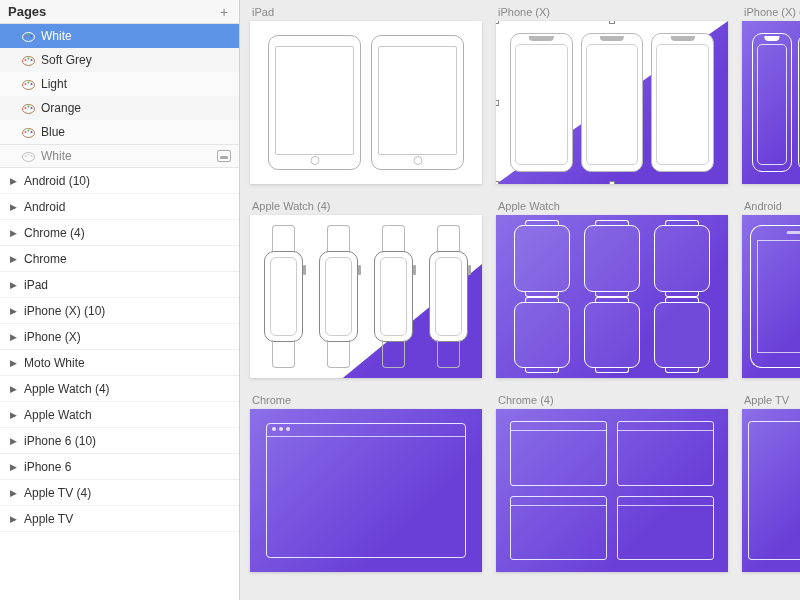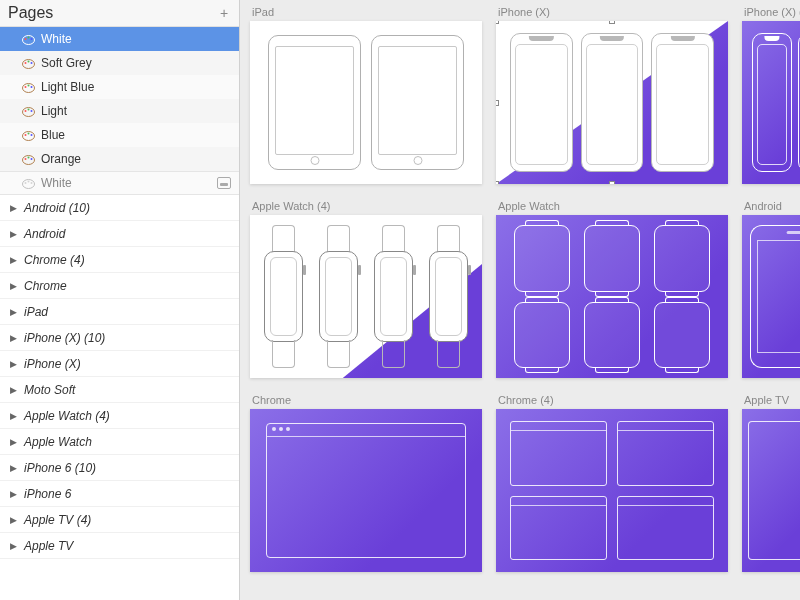--- a/index.html
+++ b/index.html
@@ -1,38 +1,38 @@
 <!DOCTYPE html>
 <html><head>
 <meta charset="utf-8">
 <style>
 * { box-sizing: border-box; margin: 0; padding: 0; }
 body { font-family: -apple-system, "Helvetica Neue", Arial, sans-serif; font-size: 12px; color: #333; background: #ececec; width: 800px; height: 600px; overflow: hidden; }
 .app { display: flex; width: 800px; height: 600px; }
 .sidebar { width: 240px; background: #fff; border-right: 1px solid #d0d0d0; display: flex; flex-direction: column; overflow: hidden; }
 .pages-header { display: flex; align-items: center; justify-content: space-between; padding: 4px 8px; border-bottom: 1px solid #e0e0e0; background: #f7f7f7; }
-.pages-header .title { font-weight: 400; font-size: 16px; }
+.pages-header .title { font-weight: 700; font-size: 13px; }
 .plus-icon { width: 14px; height: 14px; display: flex; align-items: center; justify-content: center; color: #888; cursor: pointer; font-size: 14px; }
 .page-list { display: flex; flex-direction: column; }
 .page-item { display: flex; align-items: center; gap: 6px; padding: 4px 8px 4px 22px; cursor: pointer; height: 24px; }
 .page-item:nth-child(odd) { background: #fafafa; }
 .page-item:nth-child(even) { background: #f5f5f5; }
 .page-item.selected { background: #5c93e6; color: #fff; }
 .palette-icon { width: 13px; height: 10px; position: relative; }
 .palette-icon svg { width: 13px; height: 10px; }
 .page-label { font-size: 12px; }
 .section-header { display: flex; align-items: center; justify-content: space-between; padding: 4px 8px 4px 22px; height: 24px; border-top: 1px solid #e5e5e5; border-bottom: 1px solid #e5e5e5; background: #fafafa; color: #888; }
 .section-header .palette-icon { opacity: 0.6; }
 .section-header .label { flex: 1; margin-left: 6px; font-size: 12px; }
 .preview-icon { width: 14px; height: 12px; border: 1px solid #aaa; border-radius: 2px; position: relative; }
 .preview-icon::after { content: ""; position: absolute; left: 2px; right: 2px; bottom: 2px; height: 3px; background: #aaa; border-radius: 1px; }
 .layer-list { flex: 1; overflow-y: auto; }
 .layer-item { display: flex; align-items: center; gap: 6px; padding: 0 8px 0 10px; height: 26px; cursor: pointer; border-bottom: 1px solid #f0f0f0; background: #fff; }
 .layer-item .disclosure { width: 8px; color: #666; font-size: 9px; }
-.layer-label { font-size: 12px; color: #333; font-style: italic; }
+.layer-label { font-size: 12px; color: #333; }
 .canvas { flex: 1; background: #ececec; overflow: hidden; padding: 6px 0 0 10px; }
 .grid { display: grid; grid-template-columns: 232px 232px 90px; grid-template-rows: 178px 178px 178px; gap: 16px 14px; }
 .artboard { display: flex; flex-direction: column; }
 .art-title { font-size: 11px; color: #888; margin-bottom: 3px; padding-left: 2px; white-space: nowrap; }
 .art-body { flex: 1; background: #fff; box-shadow: 0 1px 3px rgba(0,0,0,0.15); position: relative; overflow: hidden; }
 .purple-bg { background: linear-gradient(135deg, #8b6fe8 0%, #6a3fd8 70%); }
 .diag-split { position: absolute; inset: 0; }
 .diag-split .tri { position: absolute; inset: 0; background: linear-gradient(135deg, #8b6fe8 0%, #6a3fd8 70%); clip-path: polygon(100% 0, 100% 100%, 0 100%); }
 .handles { position: absolute; inset: 0; pointer-events: none; }
 .handle { position: absolute; width: 6px; height: 6px; background: #fff; border: 1px solid #888; }
@@ -99,48 +99,39 @@
             </svg></span>
         <span class="page-label">Soft Grey</span>
       </div>
       <div class="page-item">
         <span class="palette-icon"><svg viewBox="0 0 13 10">
               <ellipse cx="6.5" cy="5" rx="6" ry="4.5" fill="none" stroke="#b08050" stroke-width="1"></ellipse>
               <circle cx="3.5" cy="4" r="1" fill="#f55"></circle>
               <circle cx="6.5" cy="2.5" r="1" fill="#5b5"></circle>
               <circle cx="9.5" cy="4" r="1" fill="#55f"></circle>
             </svg></span>
-        <span class="page-label">Light Blue</span>
+        <span class="page-label">Light</span>
       </div>
       <div class="page-item">
         <span class="palette-icon"><svg viewBox="0 0 13 10">
               <ellipse cx="6.5" cy="5" rx="6" ry="4.5" fill="none" stroke="#b08050" stroke-width="1"></ellipse>
               <circle cx="3.5" cy="4" r="1" fill="#f55"></circle>
               <circle cx="6.5" cy="2.5" r="1" fill="#5b5"></circle>
               <circle cx="9.5" cy="4" r="1" fill="#55f"></circle>
             </svg></span>
-        <span class="page-label">Light</span>
+        <span class="page-label">Orange</span>
       </div>
       <div class="page-item">
         <span class="palette-icon"><svg viewBox="0 0 13 10">
               <ellipse cx="6.5" cy="5" rx="6" ry="4.5" fill="none" stroke="#b08050" stroke-width="1"></ellipse>
               <circle cx="3.5" cy="4" r="1" fill="#f55"></circle>
               <circle cx="6.5" cy="2.5" r="1" fill="#5b5"></circle>
               <circle cx="9.5" cy="4" r="1" fill="#55f"></circle>
             </svg></span>
         <span class="page-label">Blue</span>
-      </div>
-      <div class="page-item">
-        <span class="palette-icon"><svg viewBox="0 0 13 10">
-              <ellipse cx="6.5" cy="5" rx="6" ry="4.5" fill="none" stroke="#b08050" stroke-width="1"></ellipse>
-              <circle cx="3.5" cy="4" r="1" fill="#f55"></circle>
-              <circle cx="6.5" cy="2.5" r="1" fill="#5b5"></circle>
-              <circle cx="9.5" cy="4" r="1" fill="#55f"></circle>
-            </svg></span>
-        <span class="page-label">Orange</span>
       </div>
     </div>
     <div class="section-header">
       <span class="palette-icon"><svg viewBox="0 0 13 10">
             <ellipse cx="6.5" cy="5" rx="6" ry="4.5" fill="none" stroke="#999" stroke-width="1"></ellipse>
             <circle cx="3.5" cy="4" r="1" fill="#bbb"></circle>
             <circle cx="6.5" cy="2.5" r="1" fill="#bbb"></circle>
             <circle cx="9.5" cy="4" r="1" fill="#bbb"></circle>
           </svg></span>
       <span class="label">White</span>
@@ -170,21 +161,21 @@
       <div class="layer-item">
           <span class="disclosure">▶</span>
           <span class="layer-label">iPhone (X) (10)</span>
         </div>
       <div class="layer-item">
           <span class="disclosure">▶</span>
           <span class="layer-label">iPhone (X)</span>
         </div>
       <div class="layer-item">
           <span class="disclosure">▶</span>
-          <span class="layer-label">Moto Soft</span>
+          <span class="layer-label">Moto White</span>
         </div>
       <div class="layer-item">
           <span class="disclosure">▶</span>
           <span class="layer-label">Apple Watch (4)</span>
         </div>
       <div class="layer-item">
           <span class="disclosure">▶</span>
           <span class="layer-label">Apple Watch</span>
         </div>
       <div class="layer-item">

